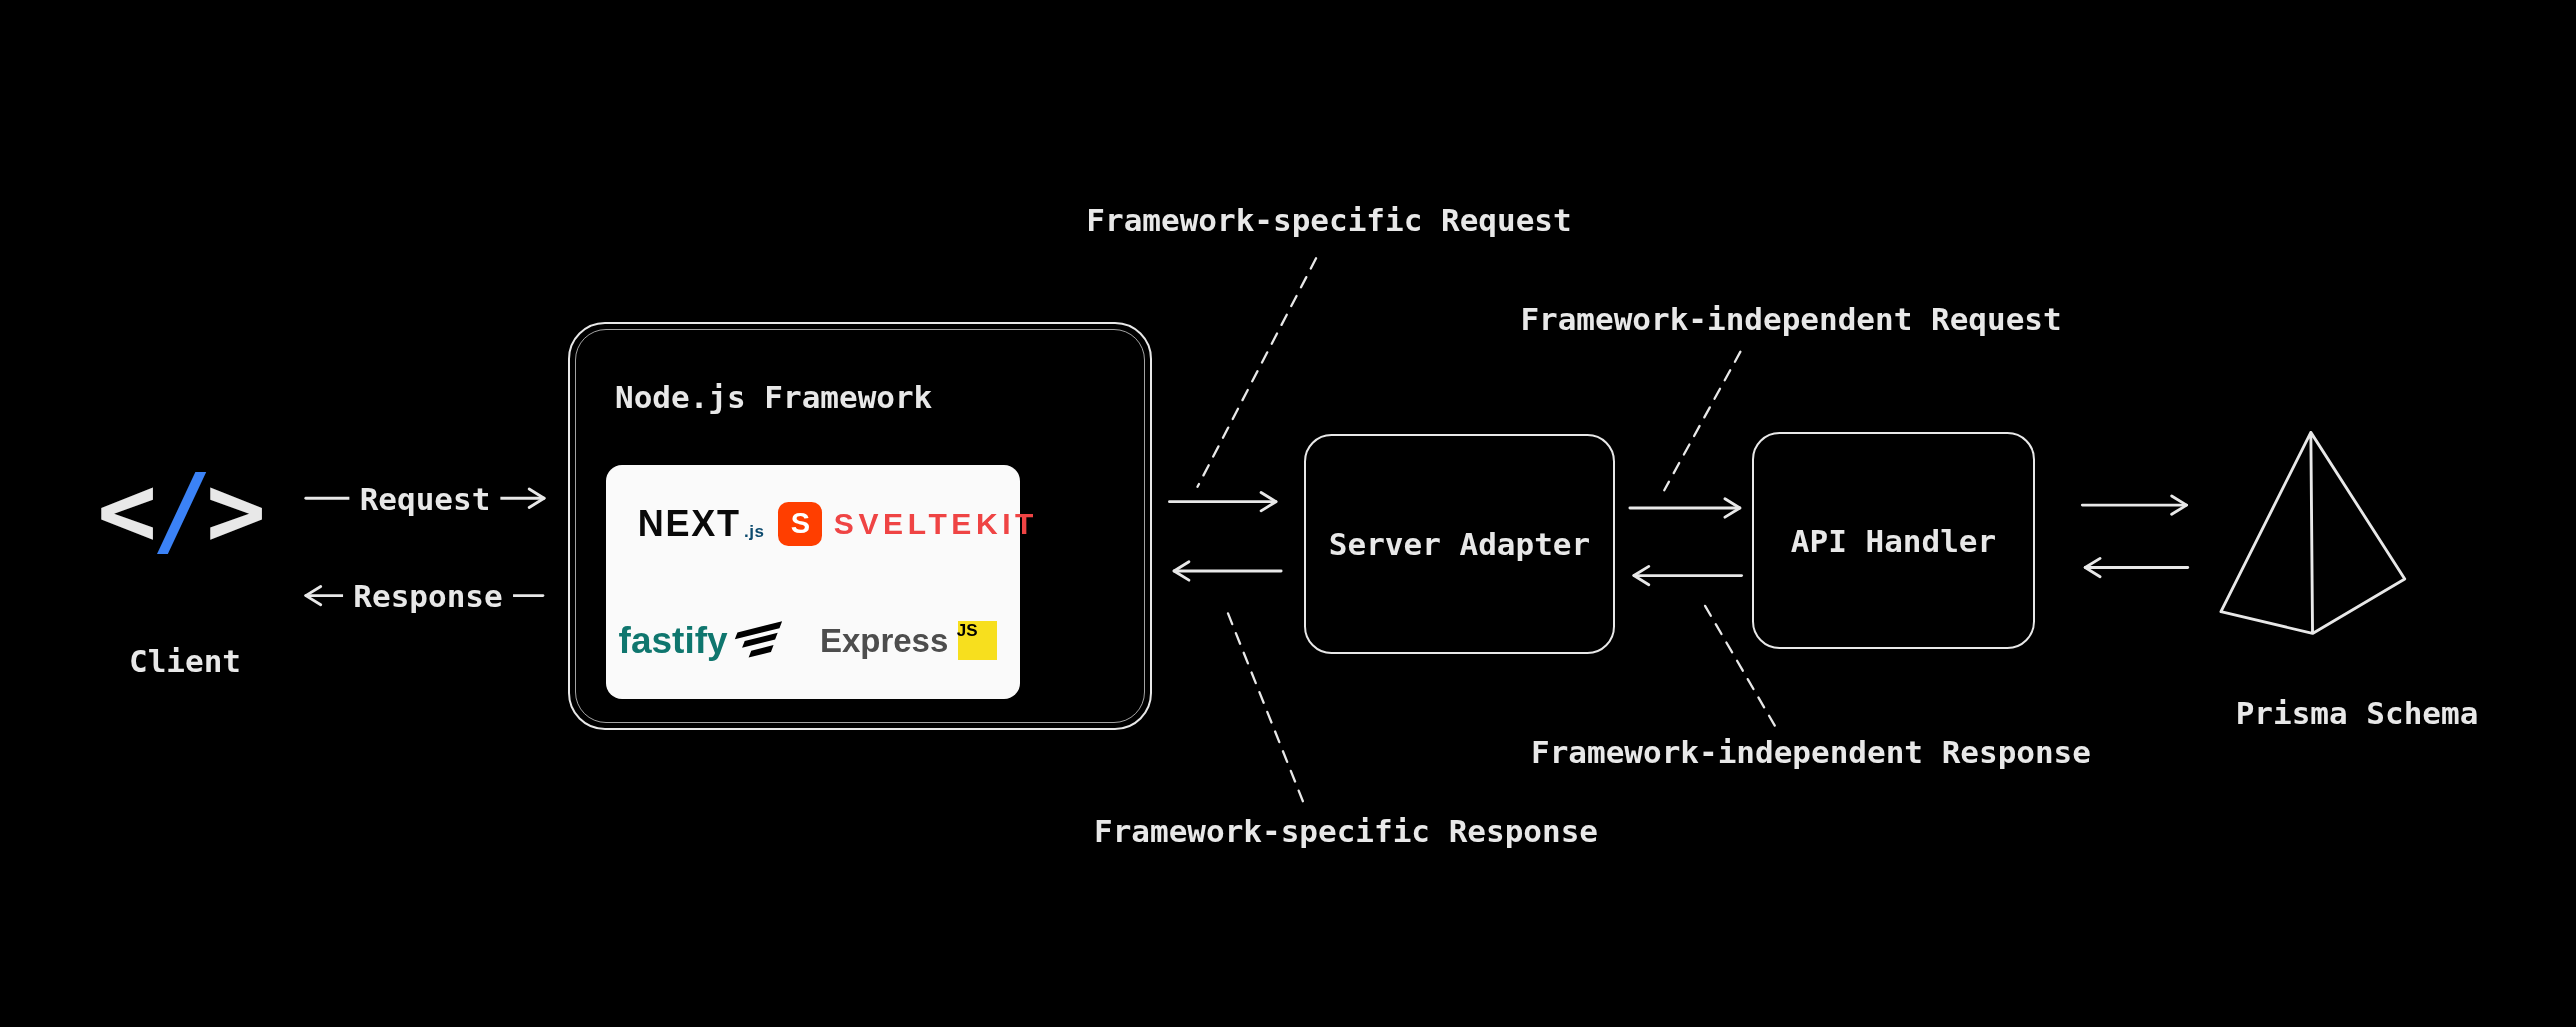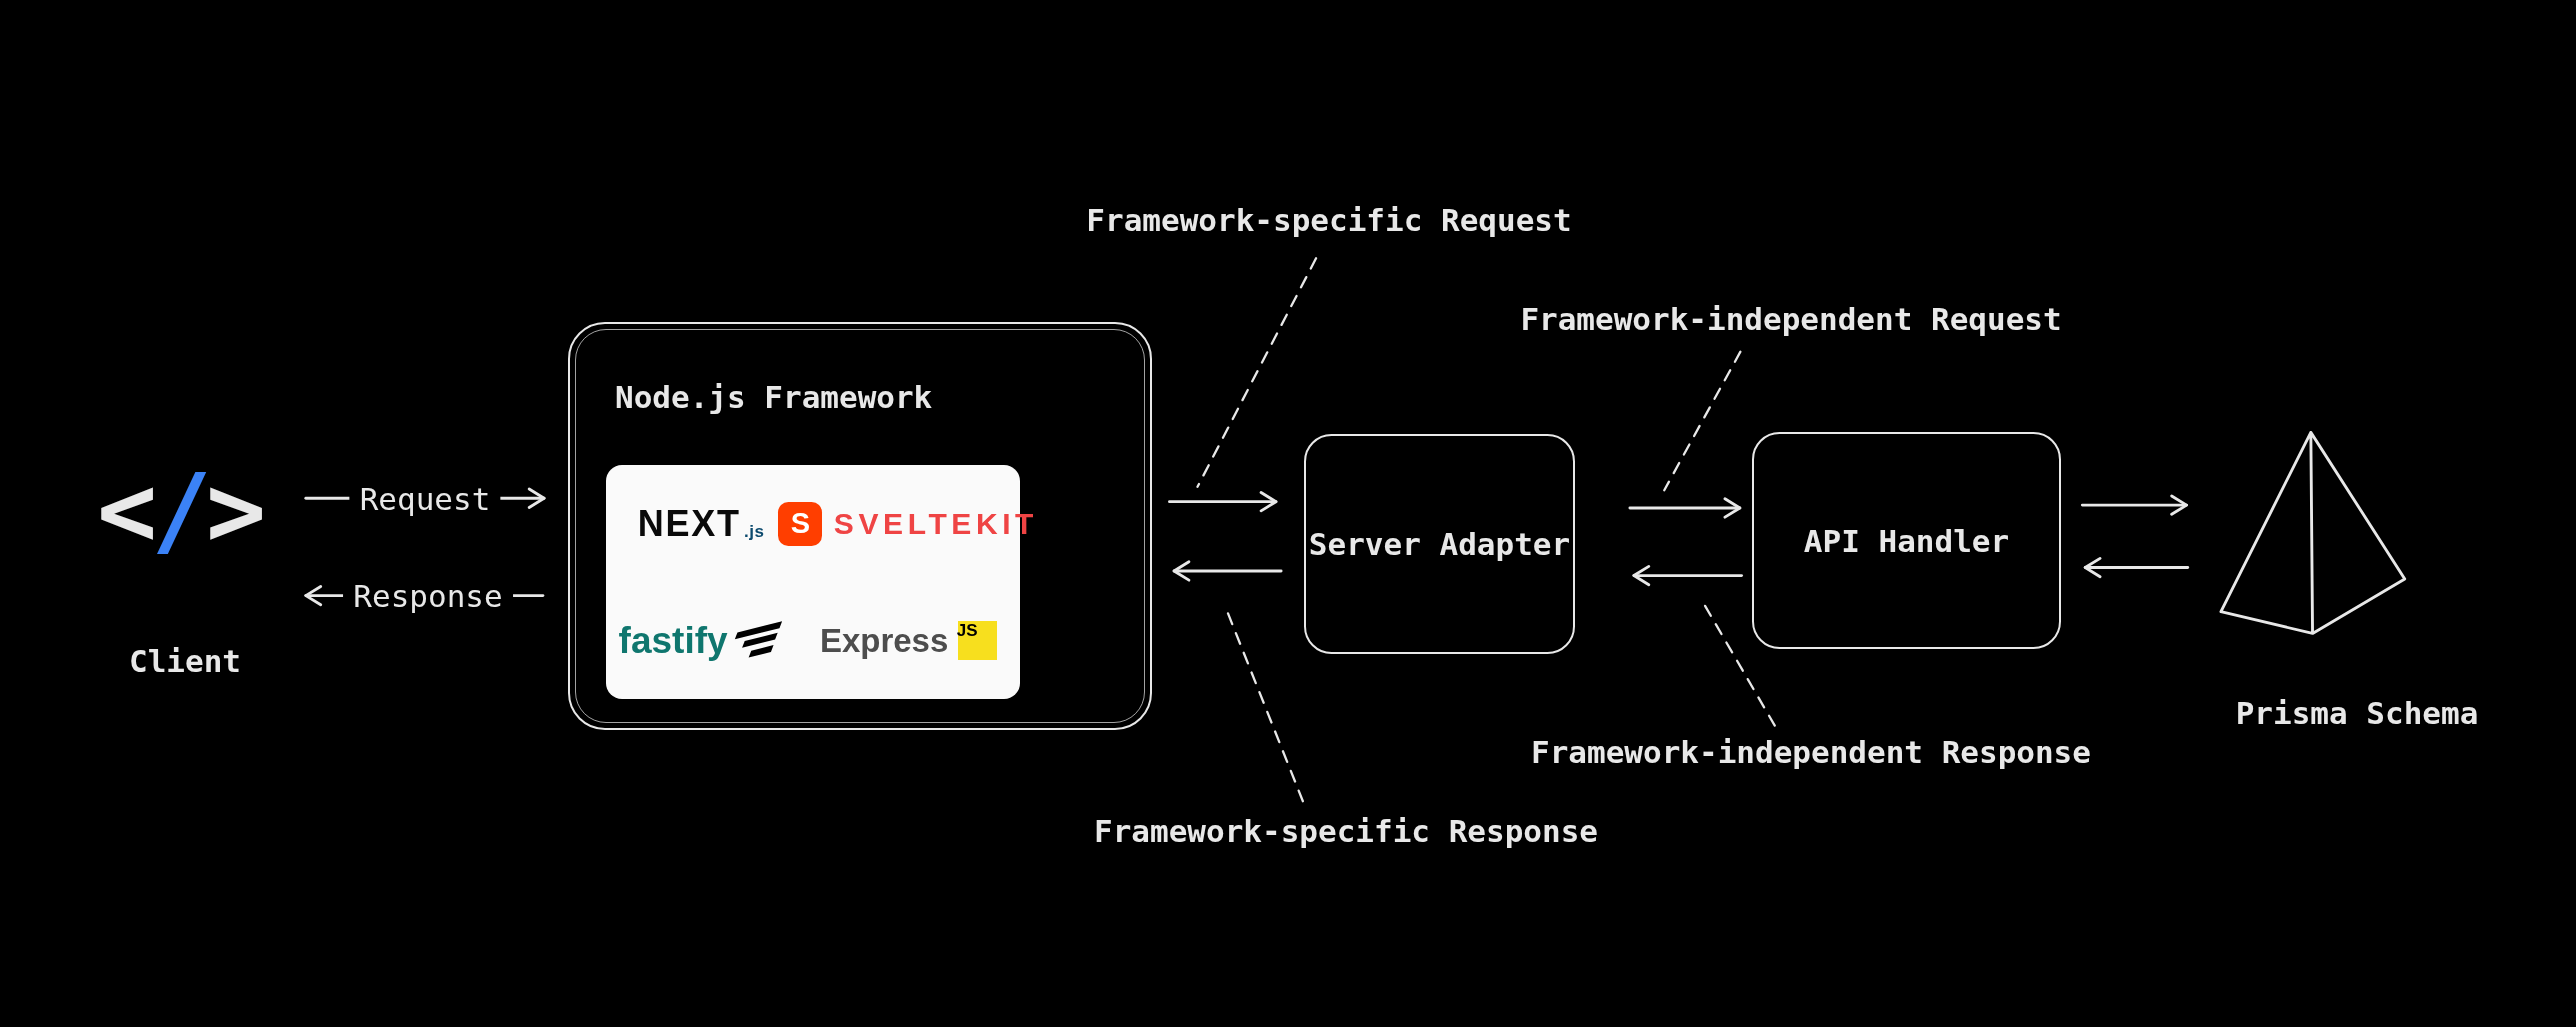--- a/index.html
+++ b/index.html
@@ -10,21 +10,21 @@
   .wires{position:absolute;left:0;top:0;width:2576px;height:1028px;}
   .wire{stroke:#e8e8e8;stroke-width:5;stroke-linecap:round;fill:none;}
   .dash{stroke:#e8e8e8;stroke-width:4;stroke-linecap:round;fill:none;stroke-dasharray:20 17;}
   .shape{stroke:#e8e8e8;stroke-width:5;stroke-linejoin:round;stroke-linecap:round;fill:none;}
 
   .lbl{
     position:absolute;font-size:31px;font-weight:700;white-space:nowrap;
     transform:translateX(-50%);letter-spacing:0;
   }
   .flow-lbl{
-    position:absolute;font-size:31px;font-weight:400;white-space:nowrap;
+    position:absolute;font-size:31px;font-weight:700;white-space:nowrap;
     background:#000;padding:0 10.3px;transform:translate(-50%,-50%);z-index:3;text-align:center;
   }
 
   .client-icon{
     position:absolute;left:97px;top:451px;font-size:100px;font-weight:800;
     letter-spacing:-4.6px;display:flex;align-items:center;line-height:1.2;
   }
   .client-icon .slash{color:#3b82f6;margin:0 -1.1px;}
 
   .fw-box{
@@ -54,22 +54,22 @@
   .bolt i:nth-child(2){width:34px;margin-left:4.6px;}
   .bolt i:nth-child(3){width:23px;margin-left:9.2px;}
   .express-logo{display:flex;align-items:center;gap:9.2px;}
   .express-text{font-family:"Liberation Sans",sans-serif;font-weight:600;font-size:33px;color:#4d4d4d;}
   .express-badge{width:39px;height:39px;background:#f7df1e;display:flex;align-items:flex-end;justify-content:flex-end;padding:19px;box-sizing:border-box;color:#000;font-family:"Liberation Sans",sans-serif;font-weight:800;font-size:17px;}
 
   .node-box{
     position:absolute;border:2.3px solid #e8e8e8;border-radius:27.5px;box-sizing:border-box;
     display:flex;align-items:center;justify-content:center;font-size:31px;font-weight:700;white-space:nowrap;
   }
-  .adapter-box{left:1304px;top:434px;width:271px;height:220px;}
-  .api-box{left:1752px;top:432px;width:309px;height:217px;}
+  .adapter-box{left:1304px;top:434px;width:311px;height:220px;}
+  .api-box{left:1752px;top:432px;width:283px;height:217px;}
 </style>
 </head>
 <body>
 
 <div class="stage">
 
   <svg class="wires" viewBox="0 0 4498 1795" xmlns="http://www.w3.org/2000/svg">
     <defs>
       <marker id="ah" markerUnits="userSpaceOnUse" markerWidth="44" markerHeight="44" refX="34" refY="22" orient="auto">
         <path d="M8 6 L34 22 L8 38" fill="none" stroke="#e8e8e8" stroke-width="5" stroke-linecap="round" stroke-linejoin="round"></path>

